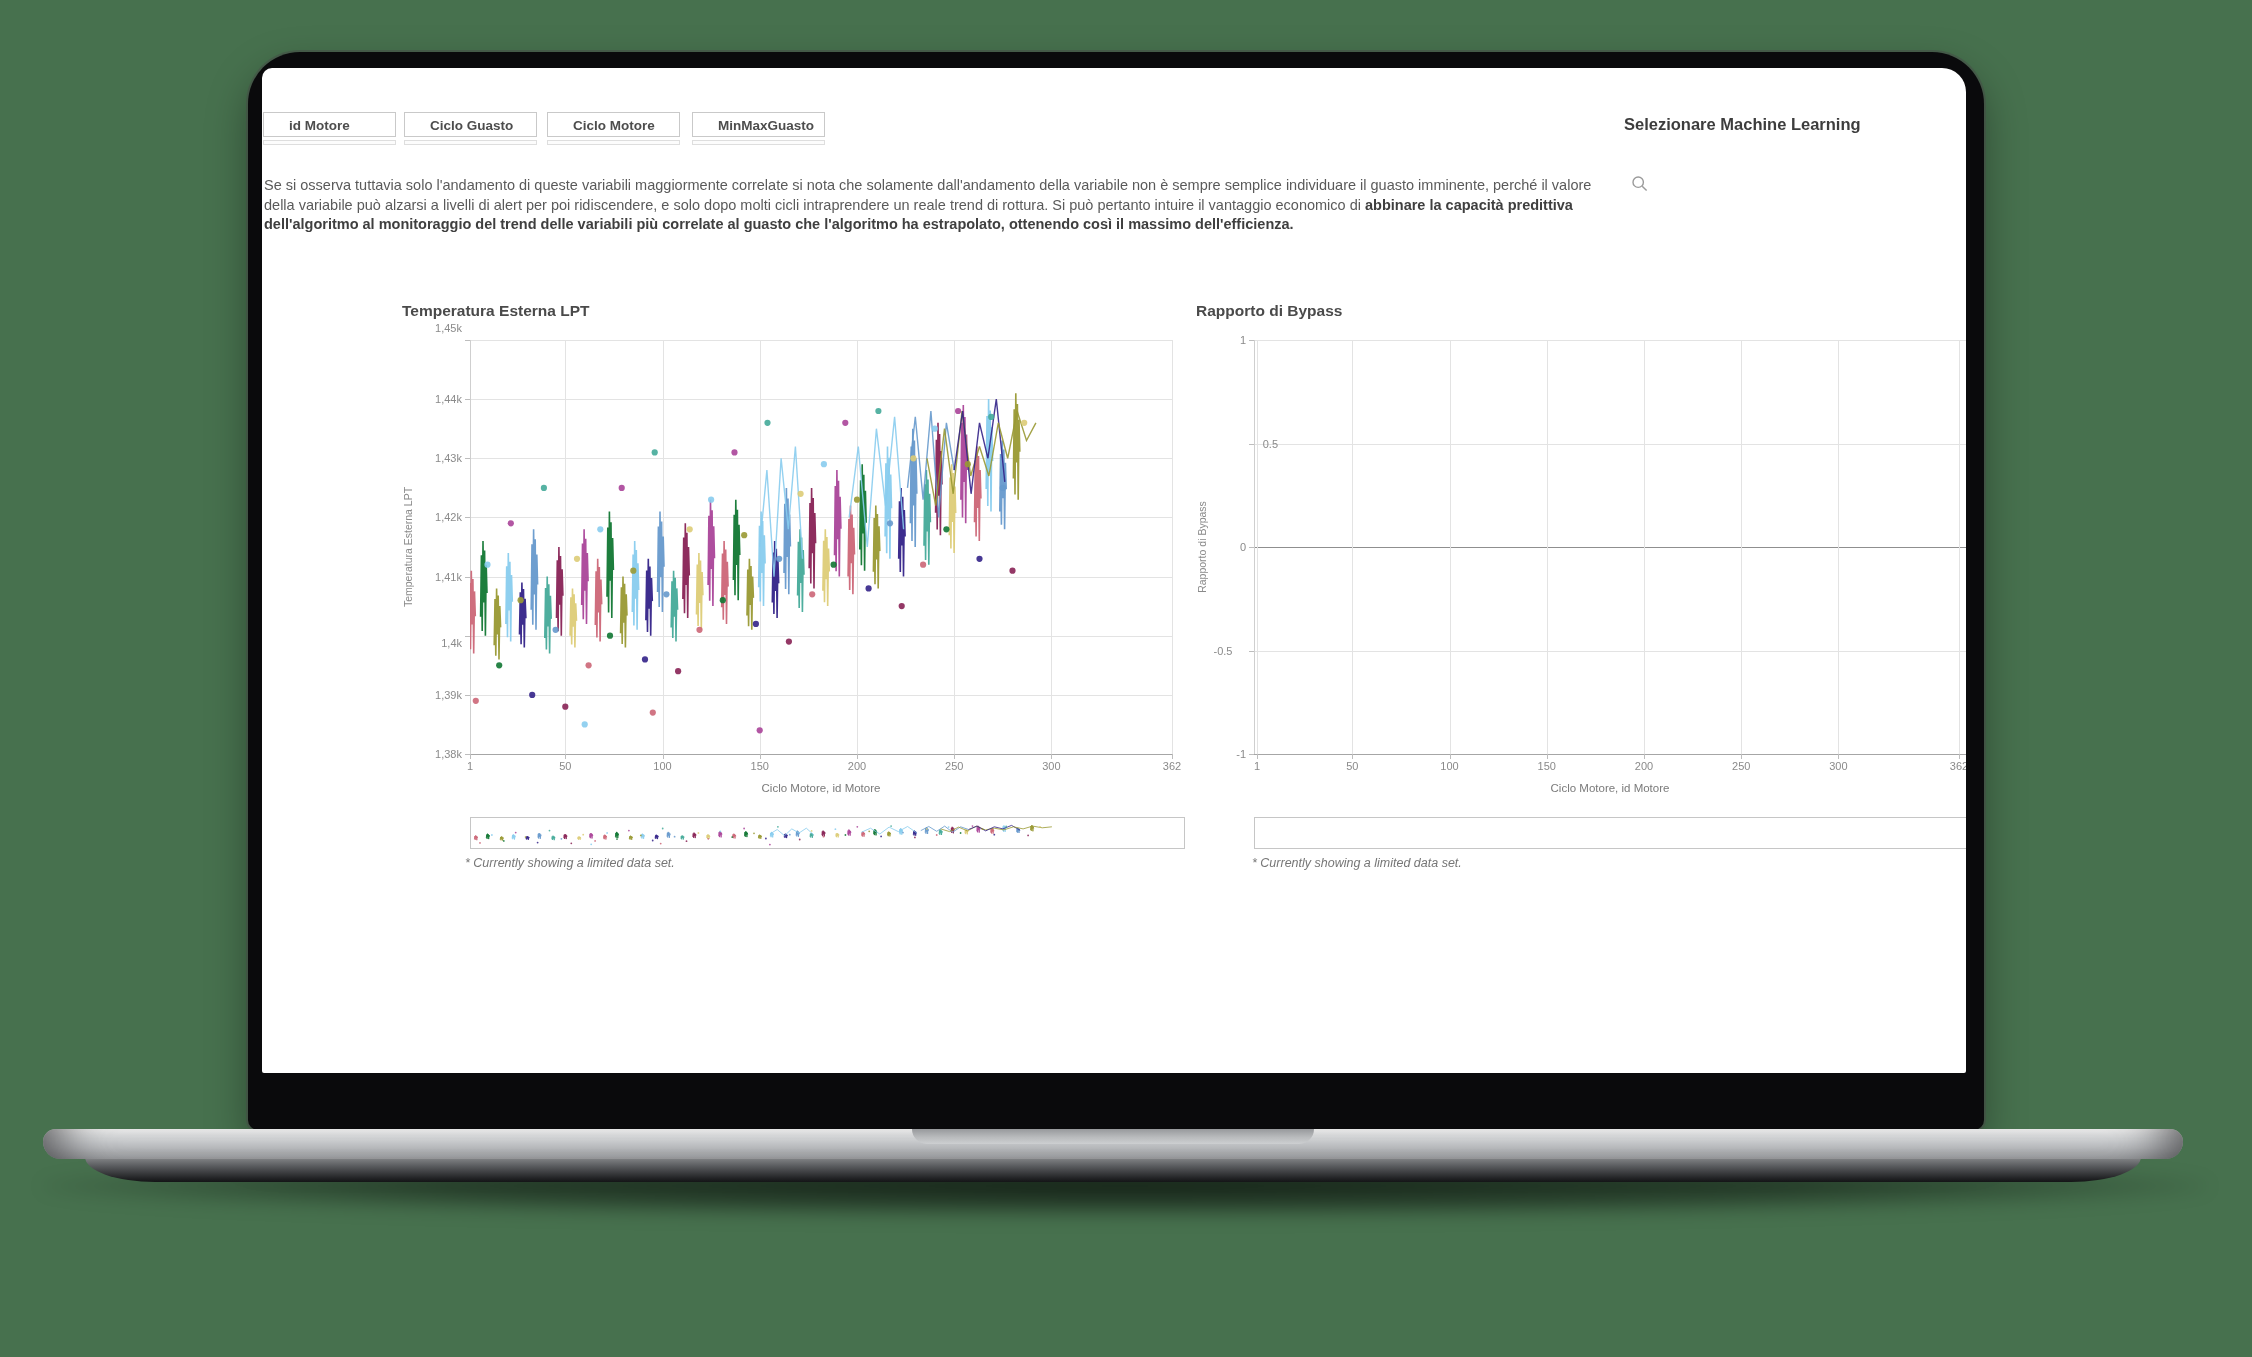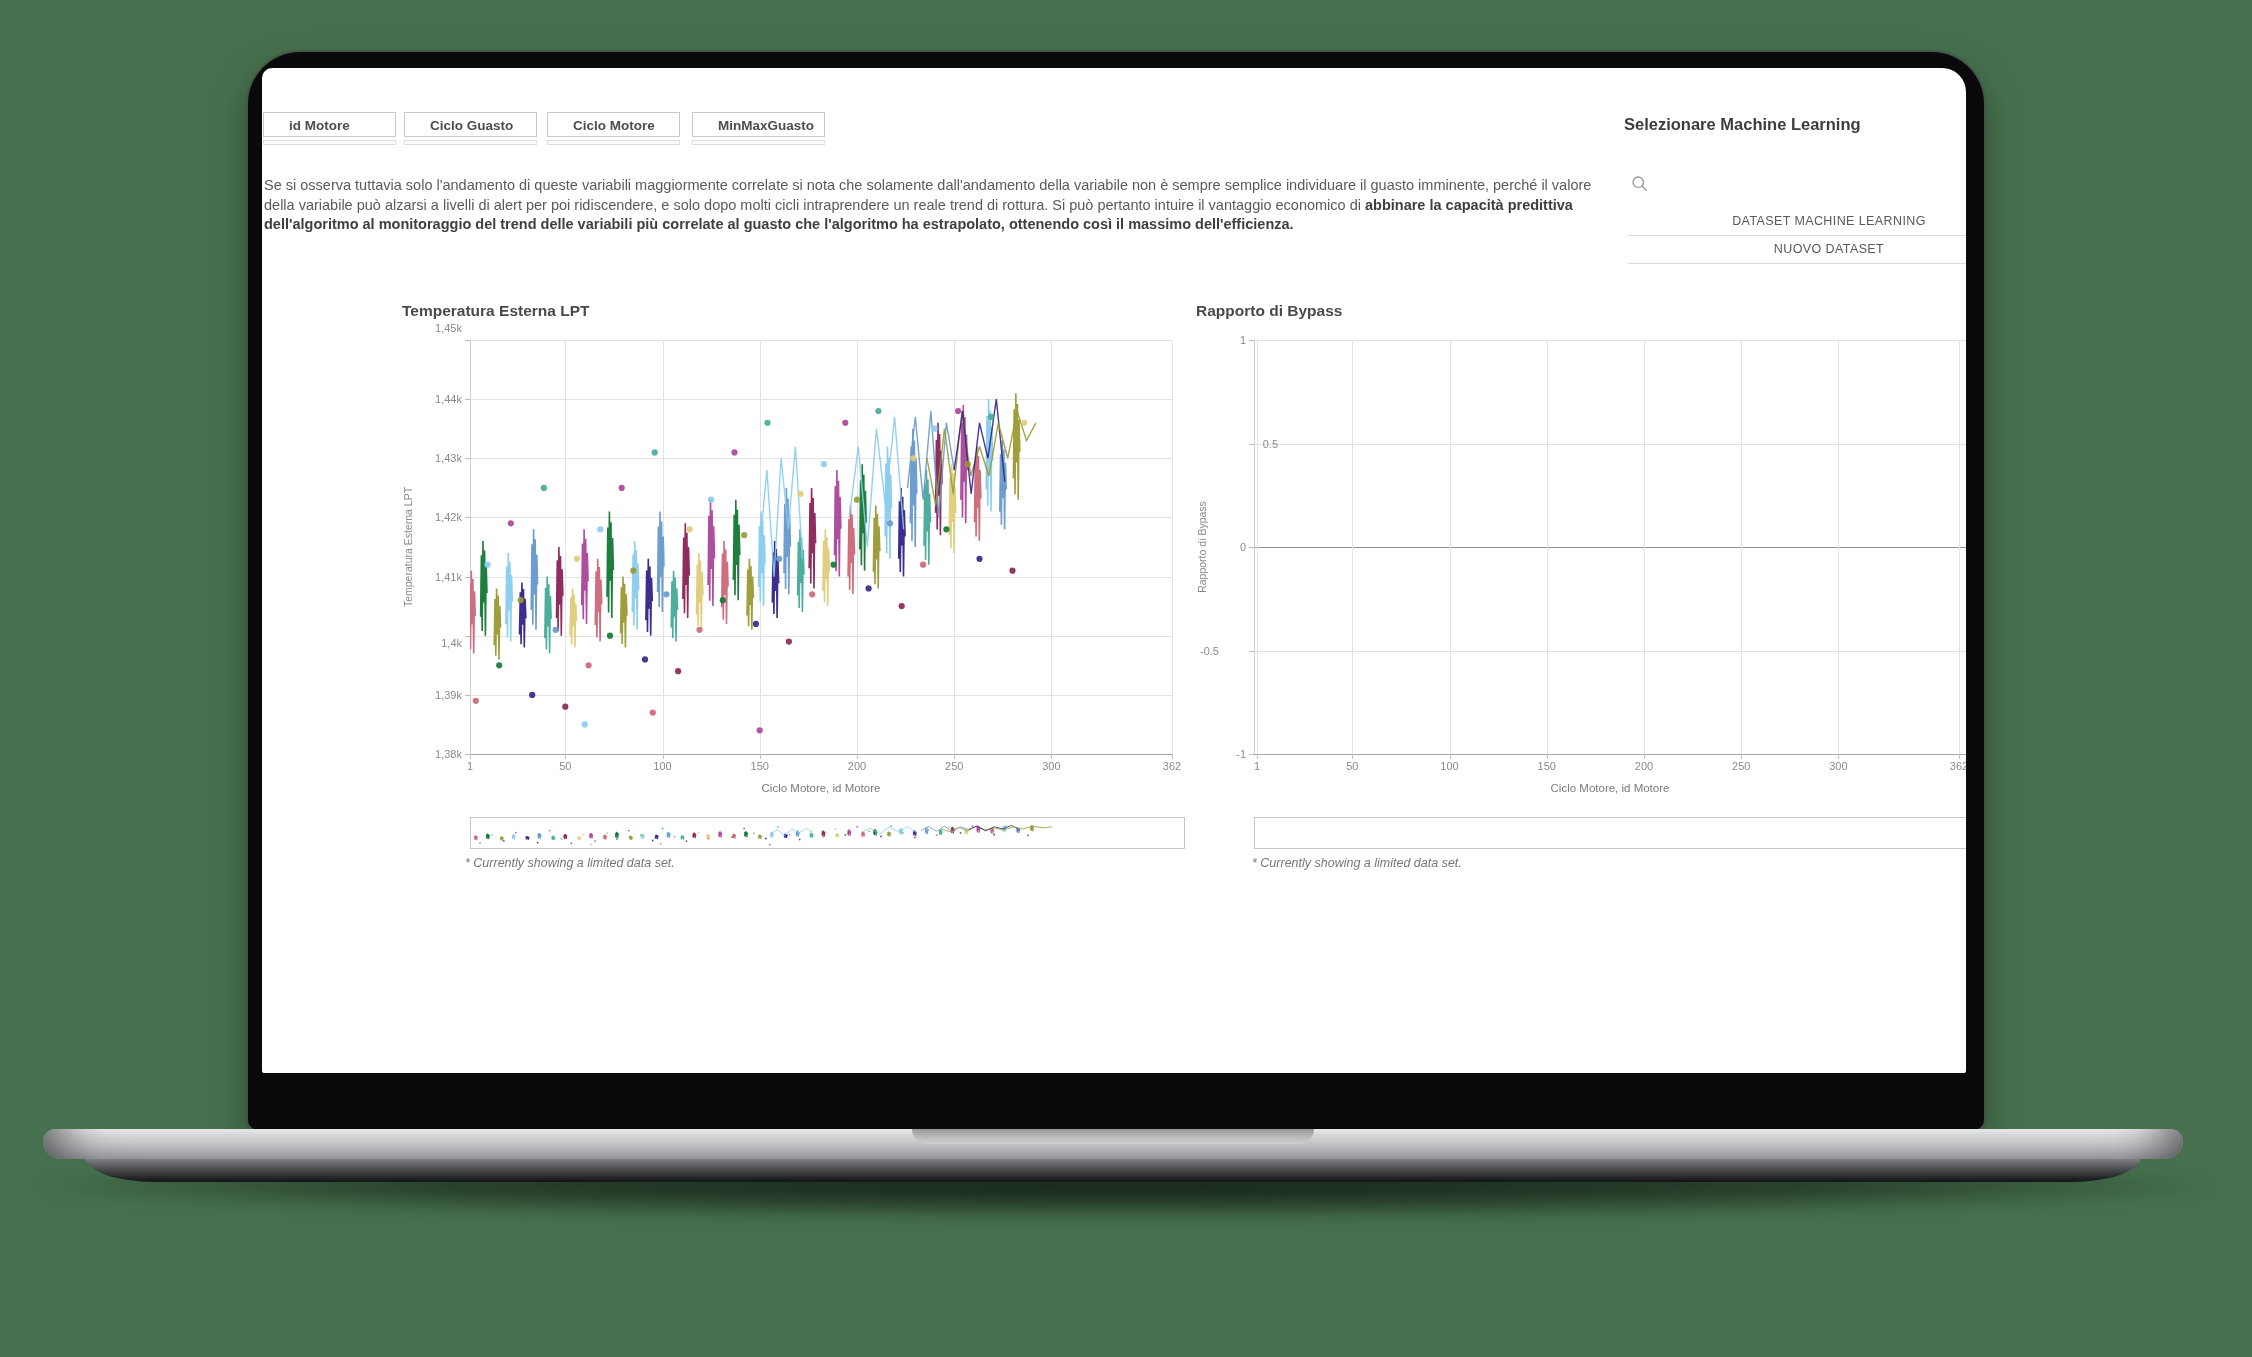--- a/index.html
+++ b/index.html
@@ -83,24 +83,20 @@
     <div class="abs filter-shadow" style="left:142px;"></div>
     <div class="abs filter-shadow" style="left:285px;"></div>
     <div class="abs filter-shadow" style="left:430px;"></div>
 
     <div class="abs ml-heading">Selezionare Machine Learning</div>
     <div class="abs search-icon">
       <svg width="18" height="18" viewBox="0 0 18 18">
         <circle cx="7.2" cy="7.2" r="5.2" fill="none" stroke="#9a9a9a" stroke-width="1.4"></circle>
         <line x1="11.2" y1="11.2" x2="15.6" y2="15.6" stroke="#9a9a9a" stroke-width="1.4"></line>
       </svg>
-    </div>
-    <div class="abs ml-list">
-      <div class="ml-row">DATASET MACHINE LEARNING</div>
-      <div class="ml-row">NUOVO DATASET</div>
     </div>
 
     <div class="abs para"><span>Se si osserva tuttavia solo l'andamento di queste variabili maggiormente correlate si nota che solamente dall'andamento della variabile non è sempre semplice individuare il guasto imminente, perché il valore della variabile può alzarsi a livelli di alert per poi ridiscendere, e solo dopo molti cicli intraprendere un reale trend di rottura. Si può pertanto intuire il vantaggio economico di </span><b>abbinare la capacità predittiva dell'algoritmo al monitoraggio del trend delle variabili più correlate al guasto che l'algoritmo ha estrapolato, ottenendo così il massimo dell'efficienza.</b></div>
 
 
     <div class="abs chart-title" style="left:140px;top:234px;">Temperatura Esterna LPT</div>
     <div class="ylab-rot" style="left:146px;top:479px;">Temperatura Esterna LPT</div>
     <div class="abs plot" id="plotL" style="left:208px;top:272px;width:702px;height:414px;">
         <div class="grid-h" style="top:0.0px;"></div>
         <div class="grid-h" style="top:59.1px;"></div>
@@ -391,21 +387,21 @@
         <div class="tick-label" style="left:910.0px;top:692px;transform:translateX(-50%);">362</div>
         <div class="tickmark" style="left:910.0px;top:686px;width:1px;height:5px;"></div>
       </div>
     <div id="ticksR">
         <div class="tick-label" style="left:938px;top:272.0px;width:46px;text-align:right;transform:translateY(-50%);">1</div>
         <div class="tickmark" style="left:987px;top:272.0px;width:5px;height:1px;"></div>
         <div class="tick-label" style="left:970px;top:375.5px;width:46px;text-align:right;transform:translateY(-50%);">0.5</div>
         <div class="tickmark" style="left:987px;top:375.5px;width:5px;height:1px;"></div>
         <div class="tick-label" style="left:938px;top:479.0px;width:46px;text-align:right;transform:translateY(-50%);">0</div>
         <div class="tickmark" style="left:987px;top:479.0px;width:5px;height:1px;"></div>
-        <div class="tick-label" style="left:938px;top:582.5px;width:46px;text-align:left;transform:translateY(-50%);">-0.5</div>
+        <div class="tick-label" style="left:938px;top:582.5px;width:46px;text-align:center;transform:translateY(-50%);">-0.5</div>
         <div class="tickmark" style="left:987px;top:582.5px;width:5px;height:1px;"></div>
         <div class="tick-label" style="left:938px;top:686.0px;width:46px;text-align:right;transform:translateY(-50%);">-1</div>
         <div class="tickmark" style="left:987px;top:686.0px;width:5px;height:1px;"></div>
         <div class="tick-label" style="left:995.0px;top:692px;transform:translateX(-50%);">1</div>
         <div class="tickmark" style="left:995.0px;top:686px;width:1px;height:5px;"></div>
         <div class="tick-label" style="left:1090.3px;top:692px;transform:translateX(-50%);">50</div>
         <div class="tickmark" style="left:1090.3px;top:686px;width:1px;height:5px;"></div>
         <div class="tick-label" style="left:1187.5px;top:692px;transform:translateX(-50%);">100</div>
         <div class="tickmark" style="left:1187.5px;top:686px;width:1px;height:5px;"></div>
         <div class="tick-label" style="left:1284.7px;top:692px;transform:translateX(-50%);">150</div>

